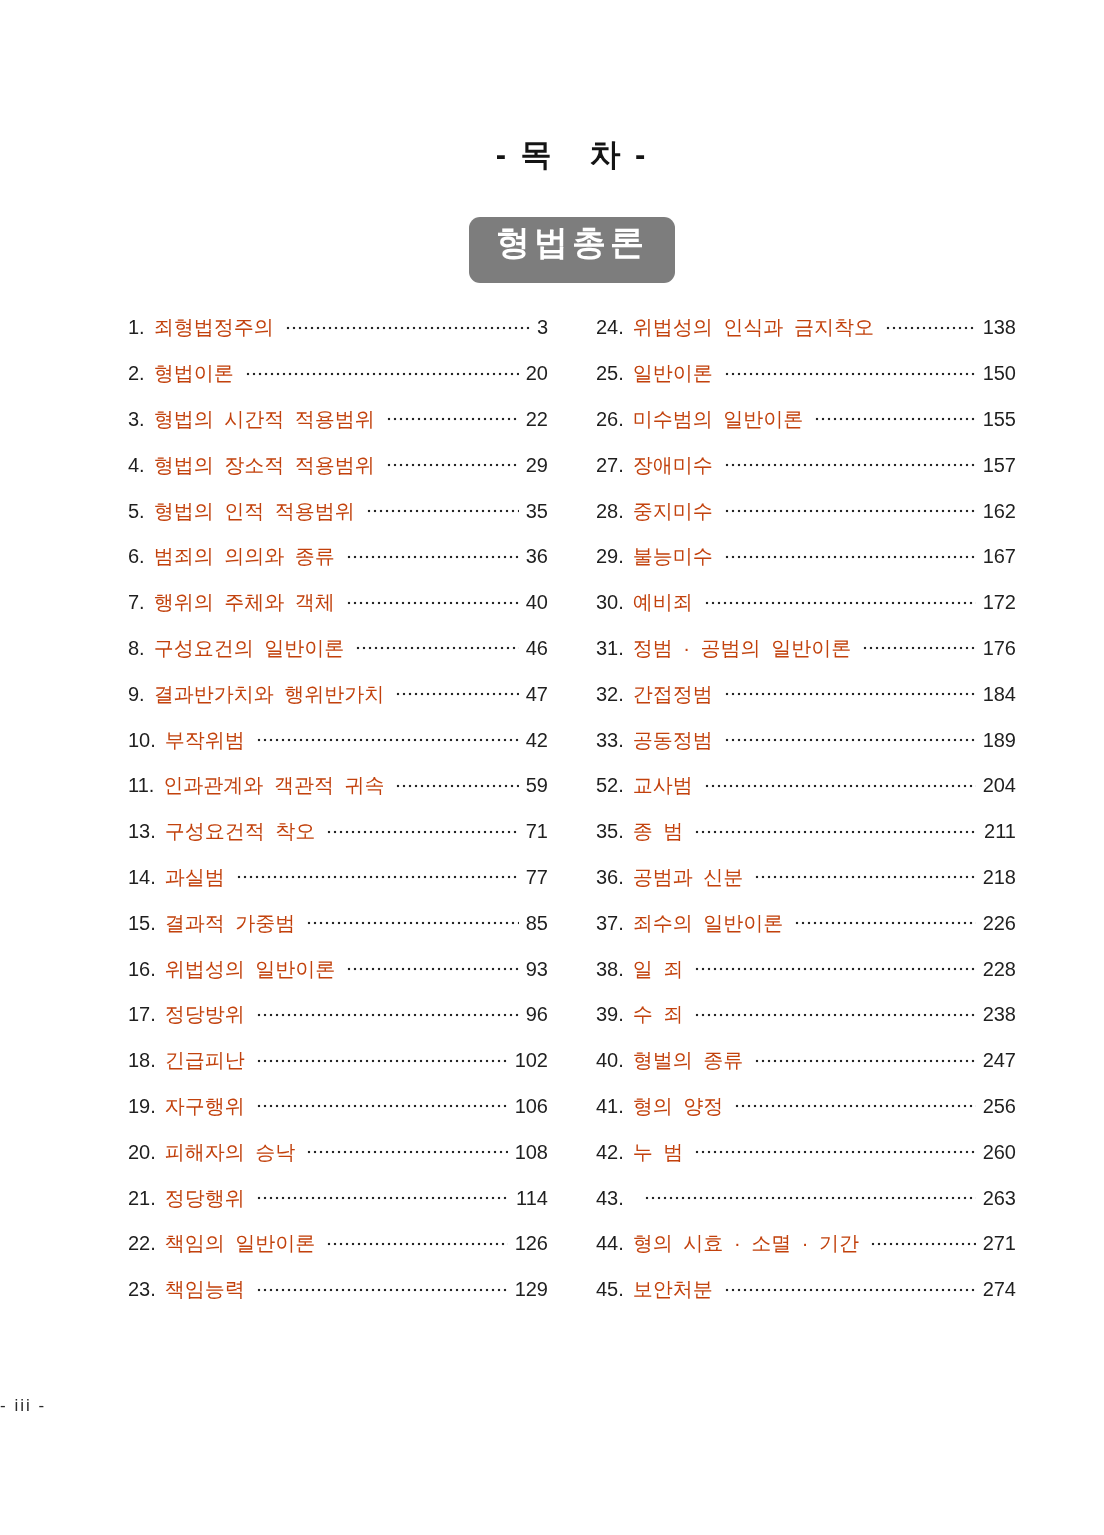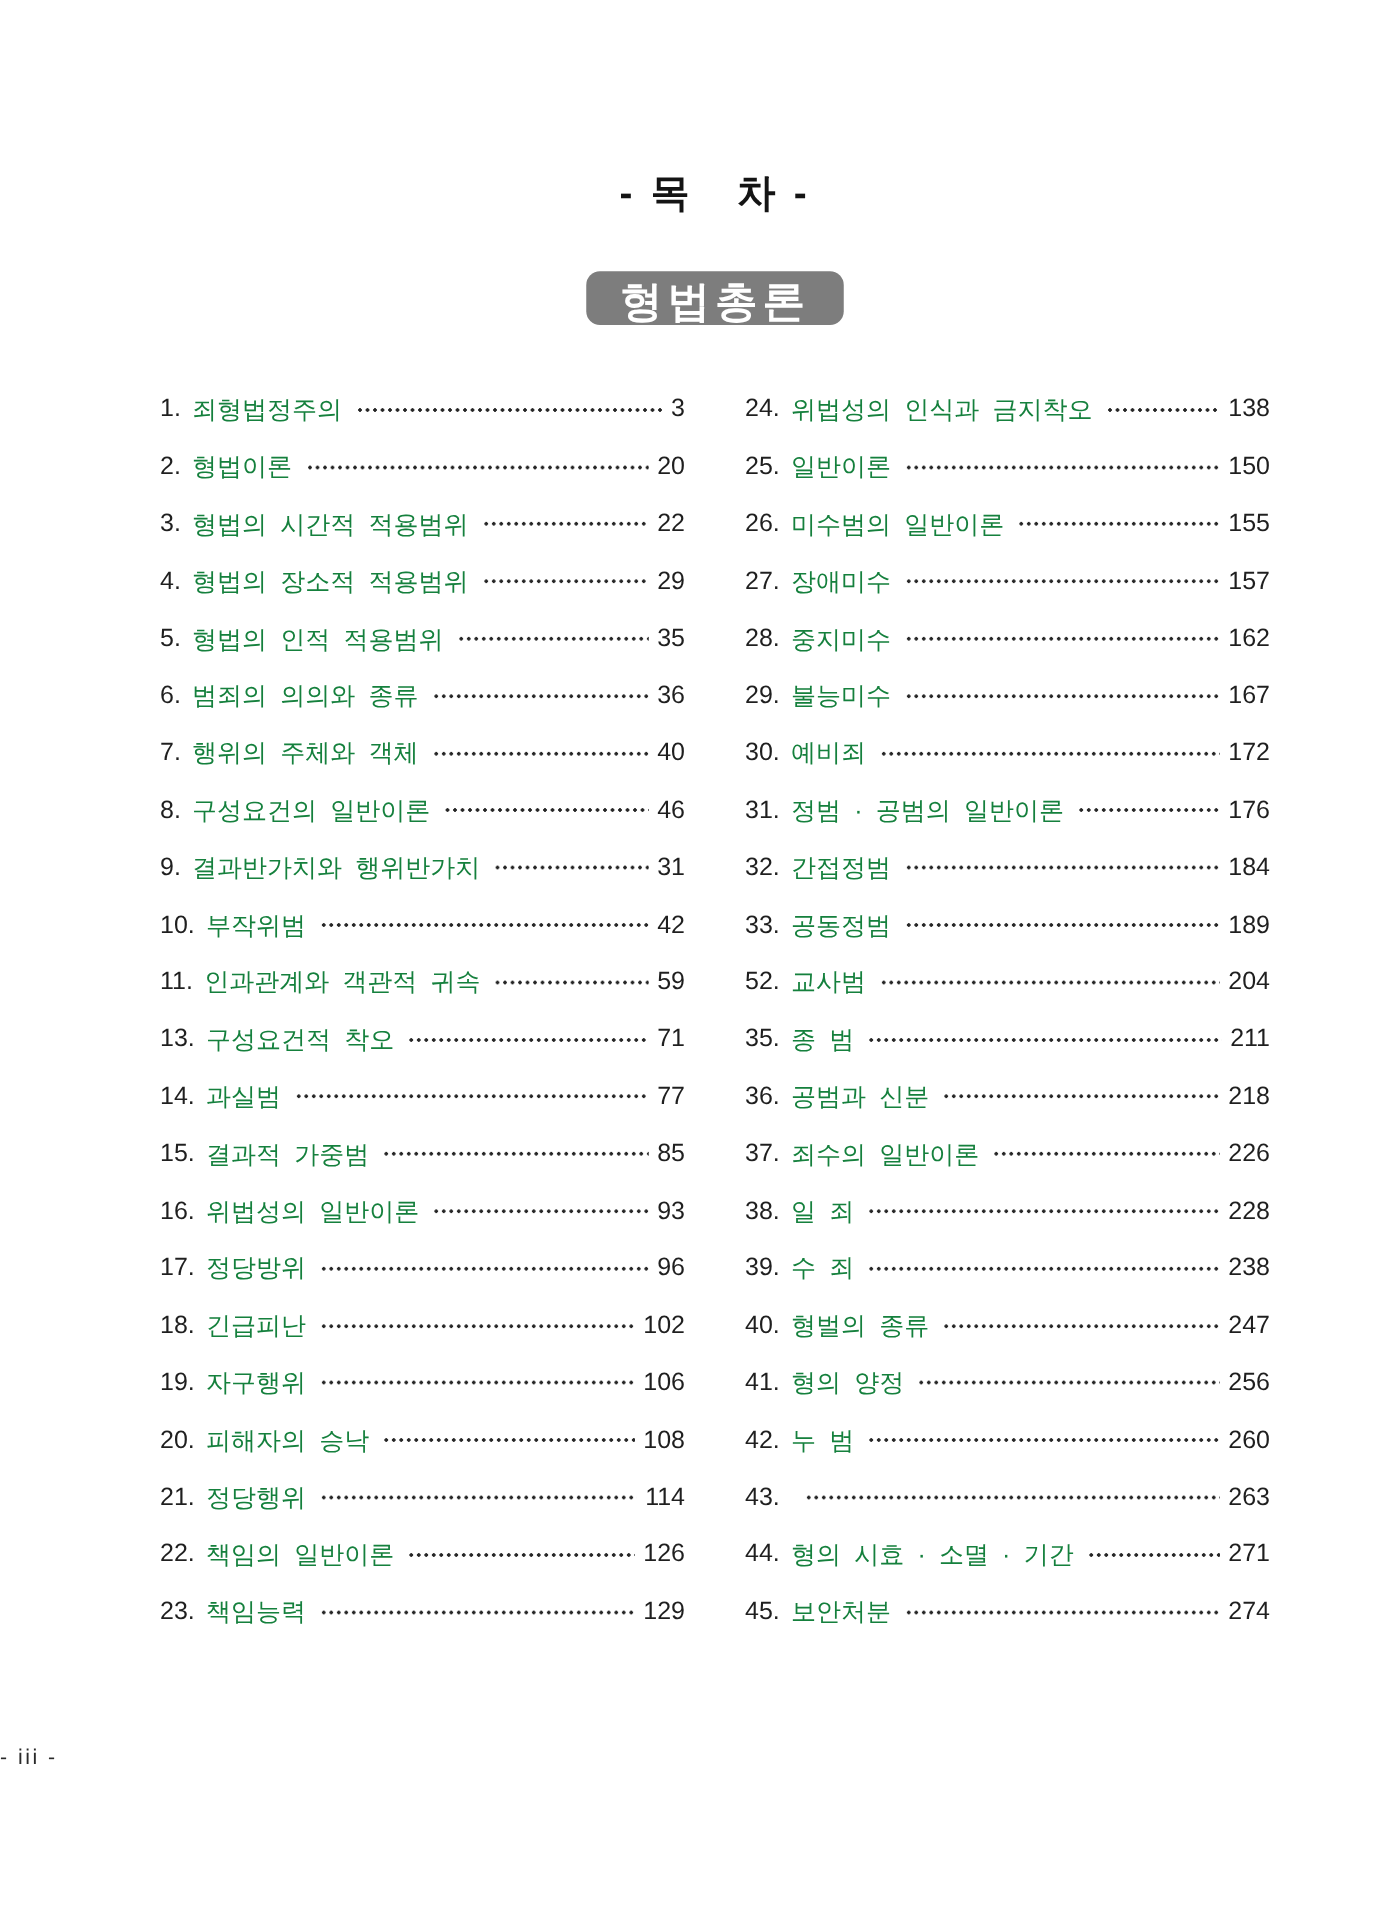--- a/index.html
+++ b/index.html
@@ -29,21 +29,21 @@
     letter-spacing: 3px;
     white-space: pre;
     color: #141414;
   }
   .badge {
     position: absolute;
     top: 217px;
     left: 50%;
     transform: translateX(-50%);
     min-width: 152px;
-    height: 43px;
+    height: 66px;
     line-height: 50px;
     padding: 0 27px;
     background: #7d7d7d;
     border-radius: 11px;
     color: #ffffff;
     font-size: 34px;
     font-weight: bold;
     letter-spacing: 4px;
     text-align: center;
     box-sizing: border-box;
@@ -68,21 +68,21 @@
     height: 45.8px;
     font-size: 20px;
     white-space: nowrap;
   }
   .toc-no {
     margin-right: 9px;
     color: #1f1f1f;
   }
   .toc-label {
     word-spacing: 5px;
-    color: #15803d;
+    color: #c2410c;
   }
   .toc-leader {
     flex: 1;
     align-self: stretch;
     margin: 0 7px 0 11px;
     min-width: 14px;
     background-image: radial-gradient(circle, #262626 1.3px, transparent 1.6px);
     background-size: 6px 6px;
     background-repeat: repeat-x;
     background-position: left center;
@@ -155,21 +155,21 @@
         <div class="toc-row">
     <span class="toc-no">8.</span>
     <span class="toc-label">구성요건의 일반이론</span>
     <span class="toc-leader"></span>
     <span class="toc-page">46</span>
   </div>
         <div class="toc-row">
     <span class="toc-no">9.</span>
     <span class="toc-label">결과반가치와 행위반가치</span>
     <span class="toc-leader"></span>
-    <span class="toc-page">31</span>
+    <span class="toc-page">47</span>
   </div>
         <div class="toc-row">
     <span class="toc-no">10.</span>
     <span class="toc-label">부작위범</span>
     <span class="toc-leader"></span>
     <span class="toc-page">42</span>
   </div>
         <div class="toc-row">
     <span class="toc-no">11.</span>
     <span class="toc-label">인과관계와 객관적 귀속</span>

